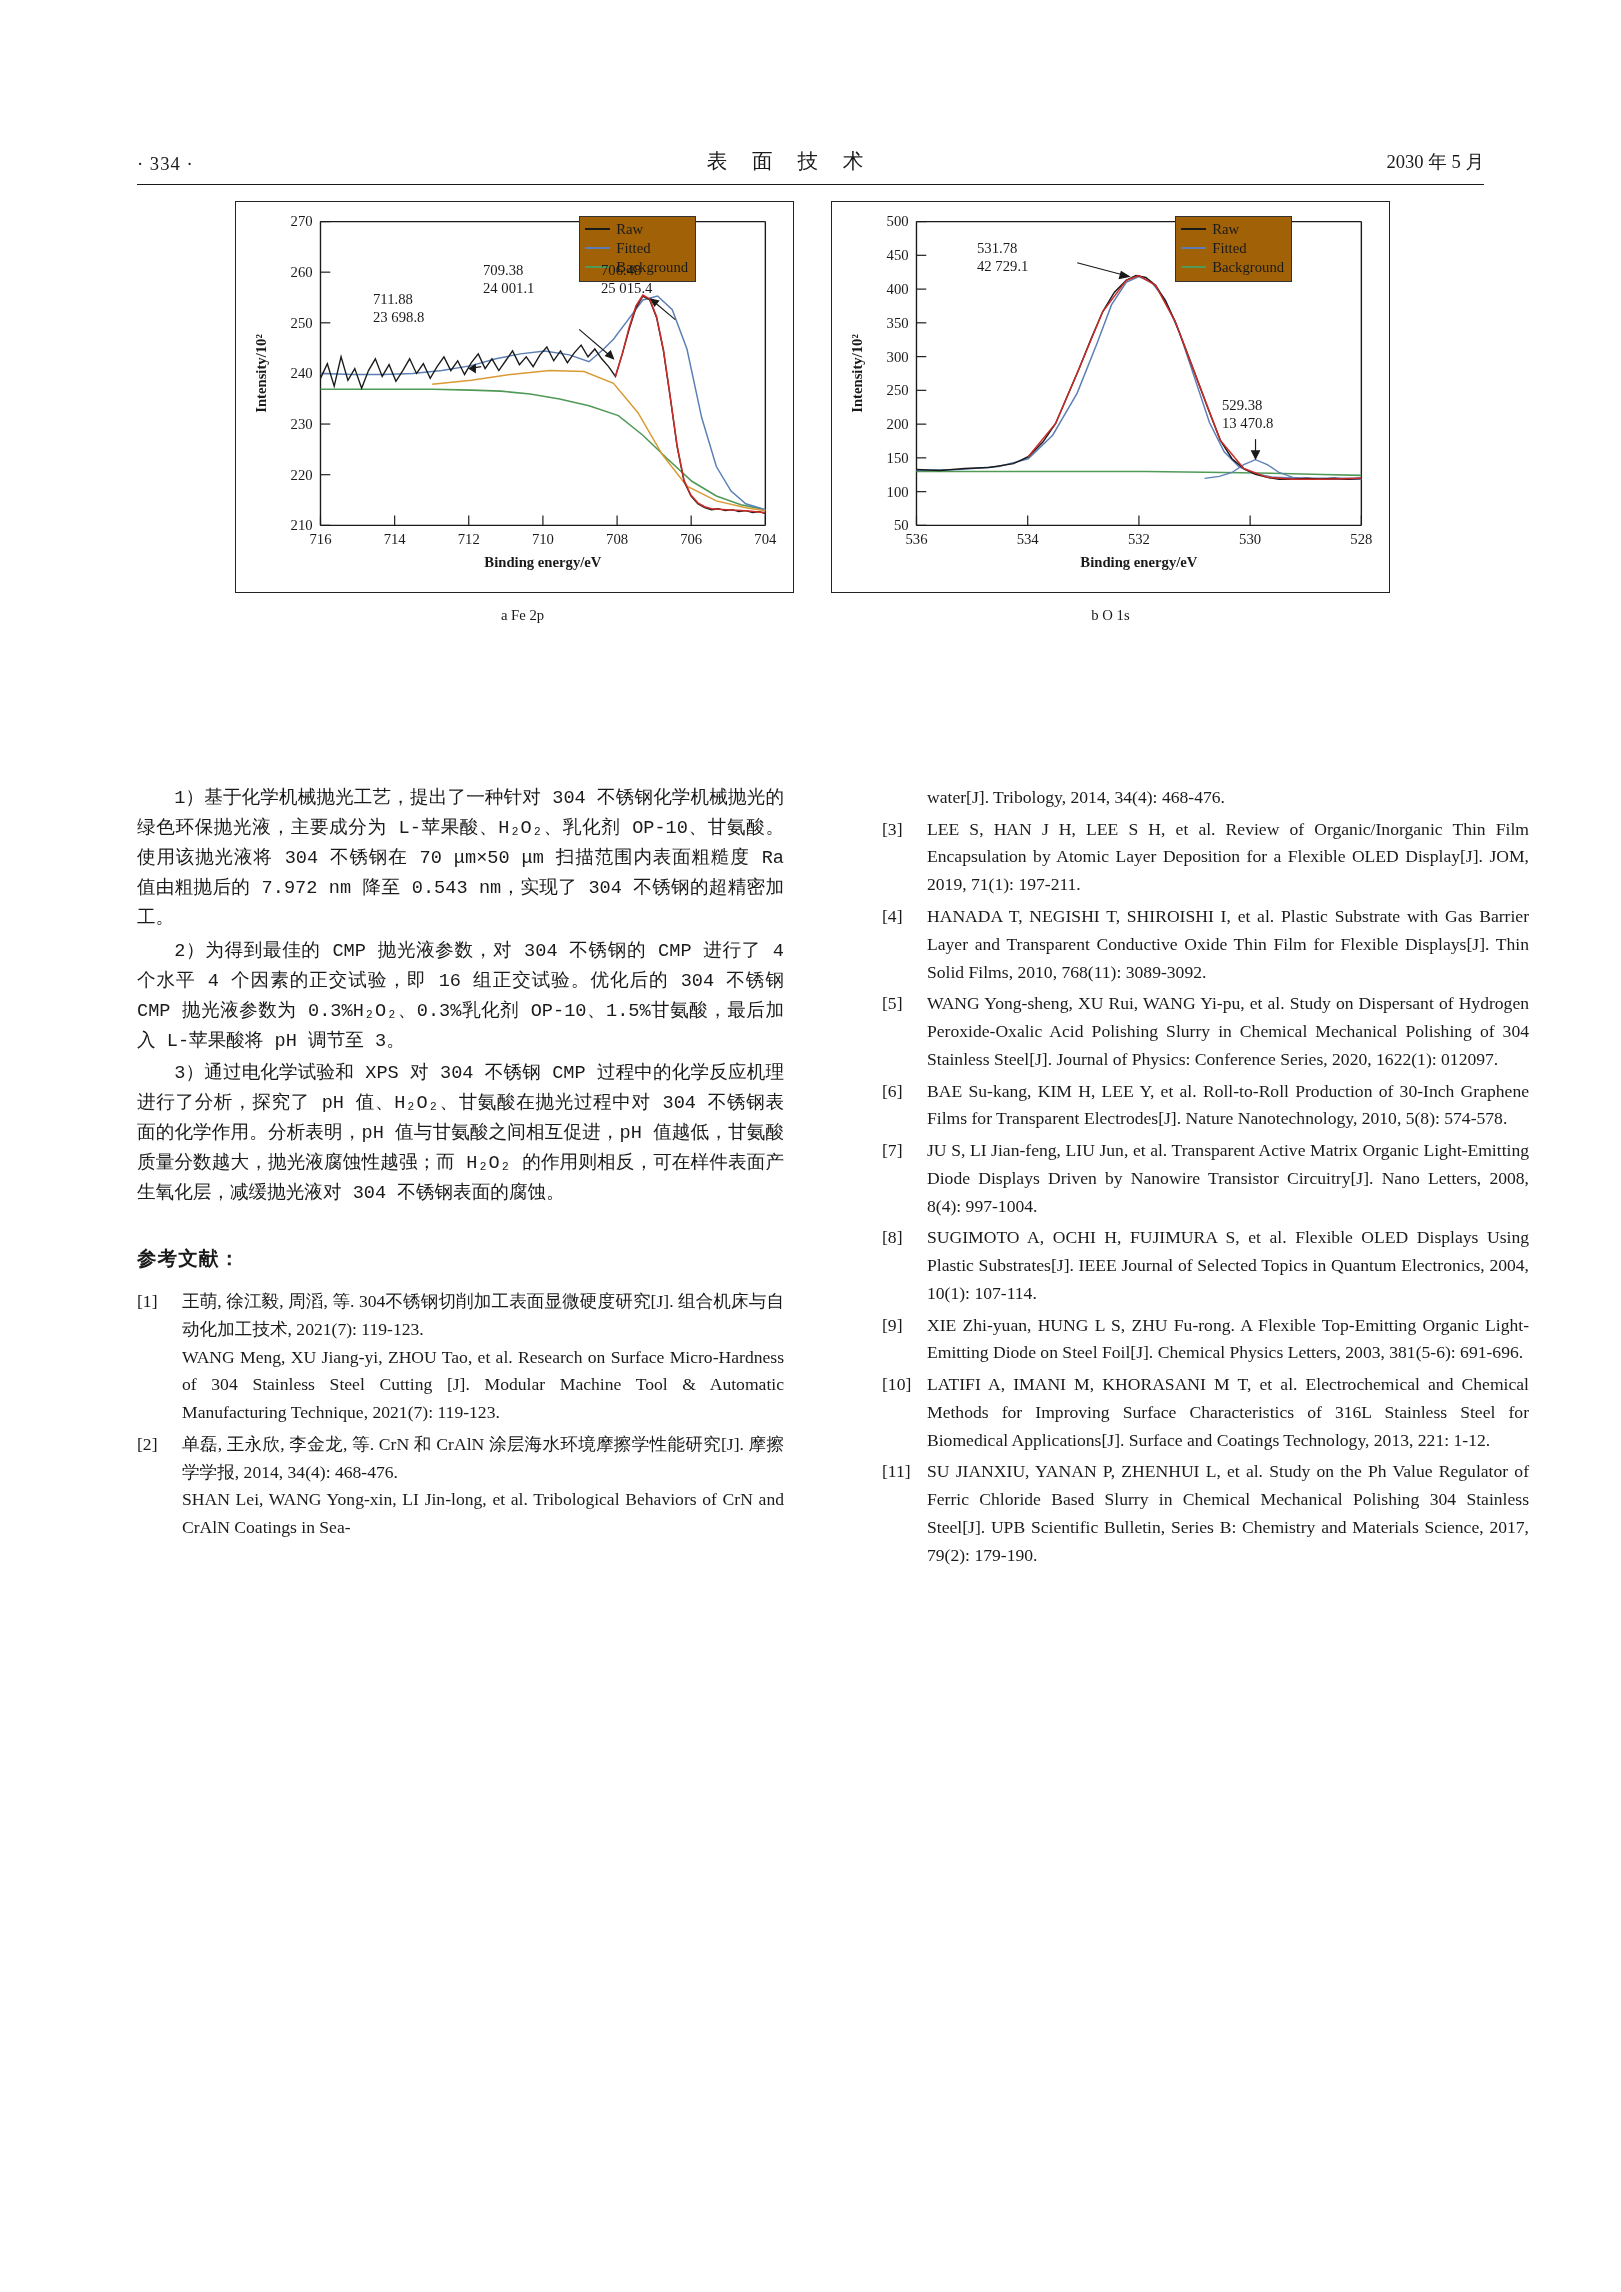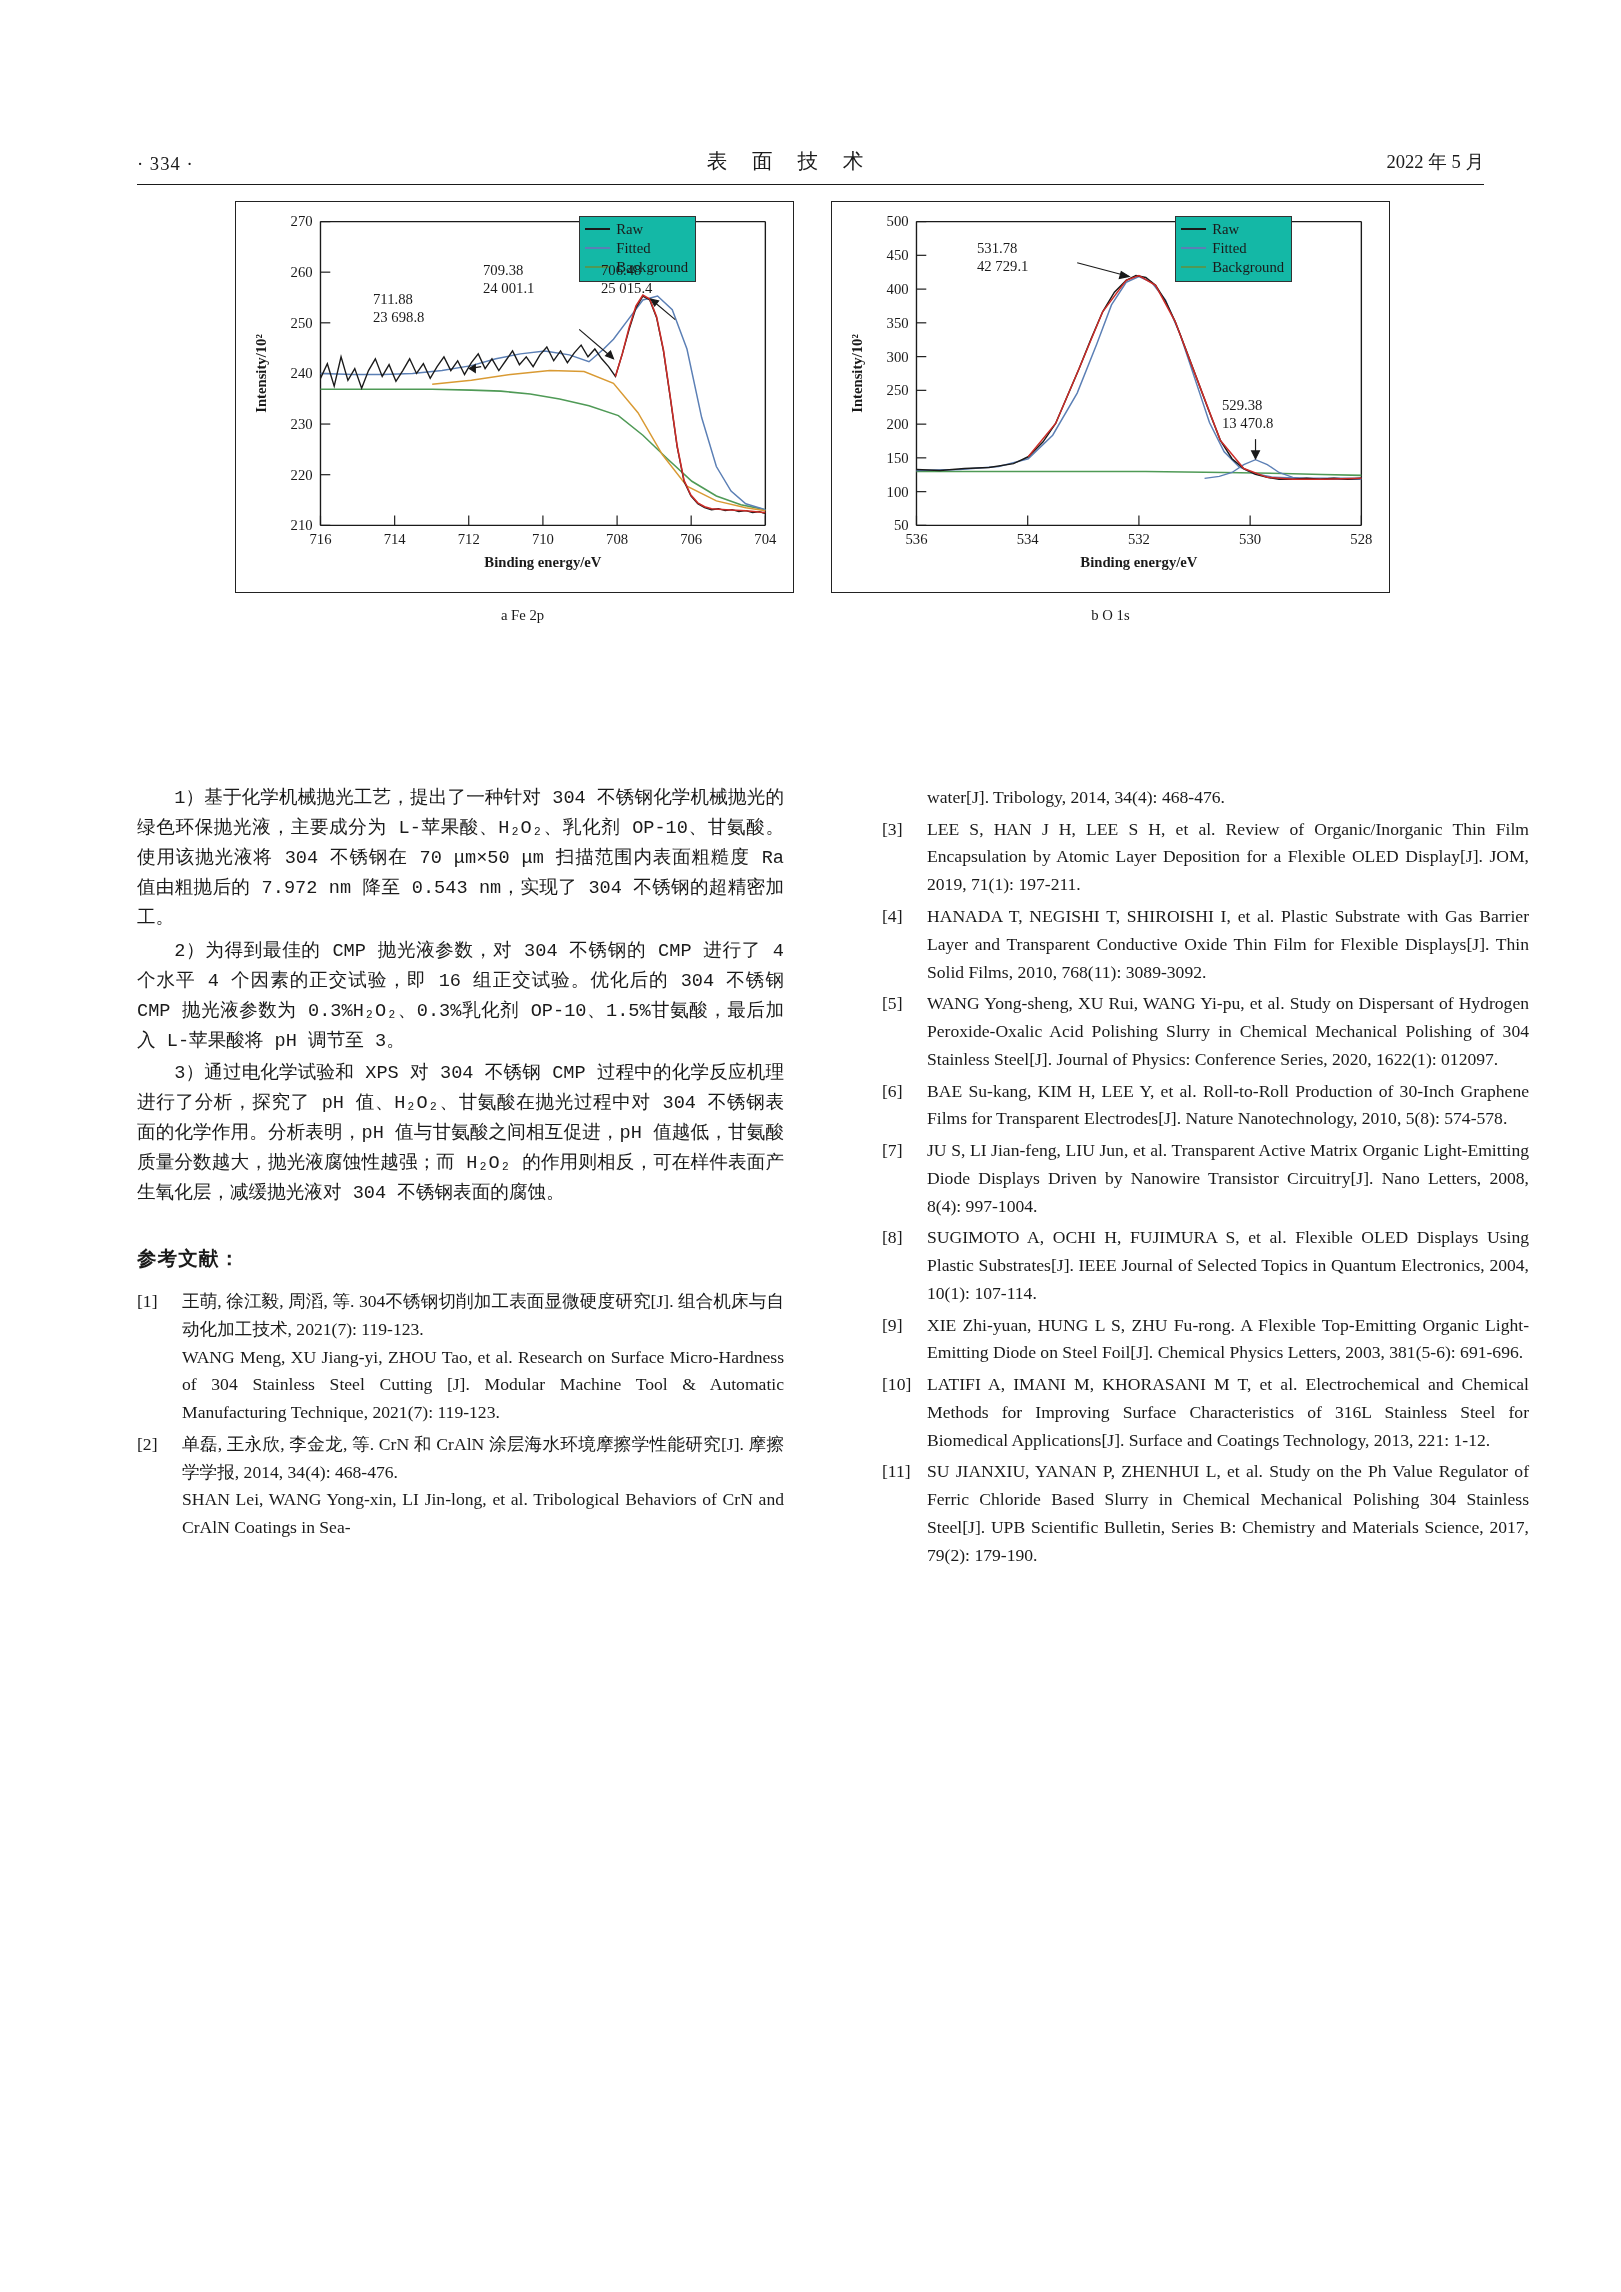--- a/index.html
+++ b/index.html
@@ -50,21 +50,21 @@
     width:559px;
     text-align:center;
     font-size:14.7px;
     top:406px;
   }
   #sub-a { left:8px; }
   #sub-b { left:596px; }
   .legend-box {
     position:absolute;
     border:1px solid #333;
-    background:#14b8a6;
+    background:#a16207;
     padding:2.9px 6.9px 3.9px 4.9px;
     font-size:14.7px;
     line-height:1.30;
   }
   .legend-row { display:flex; align-items:center; white-space:nowrap; }
   .legend-swatch { width:25.5px; height:0; border-top:2px solid #000; margin-right:5.9px; }
   .lbl {
     position:absolute;
     font-size:14.7px;
     line-height:1.25;
@@ -125,21 +125,21 @@
   }
 </style>
 </head>
 <body>
 
 <div class="page">
 
   <div class="runhead">
     <div class="left">· 334 ·</div>
     <div class="center">表 面 技 术</div>
-    <div class="right">2022 年 5 月</div>
+    <div class="right">2030 年 5 月</div>
   </div>
   <div class="runhead-rule"></div>
 
   <div class="figures">
 
     <div class="figure-box" id="fig-a">
       <svg class="plot-svg" width="557" height="390" viewBox="0 0 568 398">
 
         <g stroke="#1a1a1a" stroke-width="1.4" fill="none">
           <line x1="86" y1="20" x2="86" y2="330"></line>

